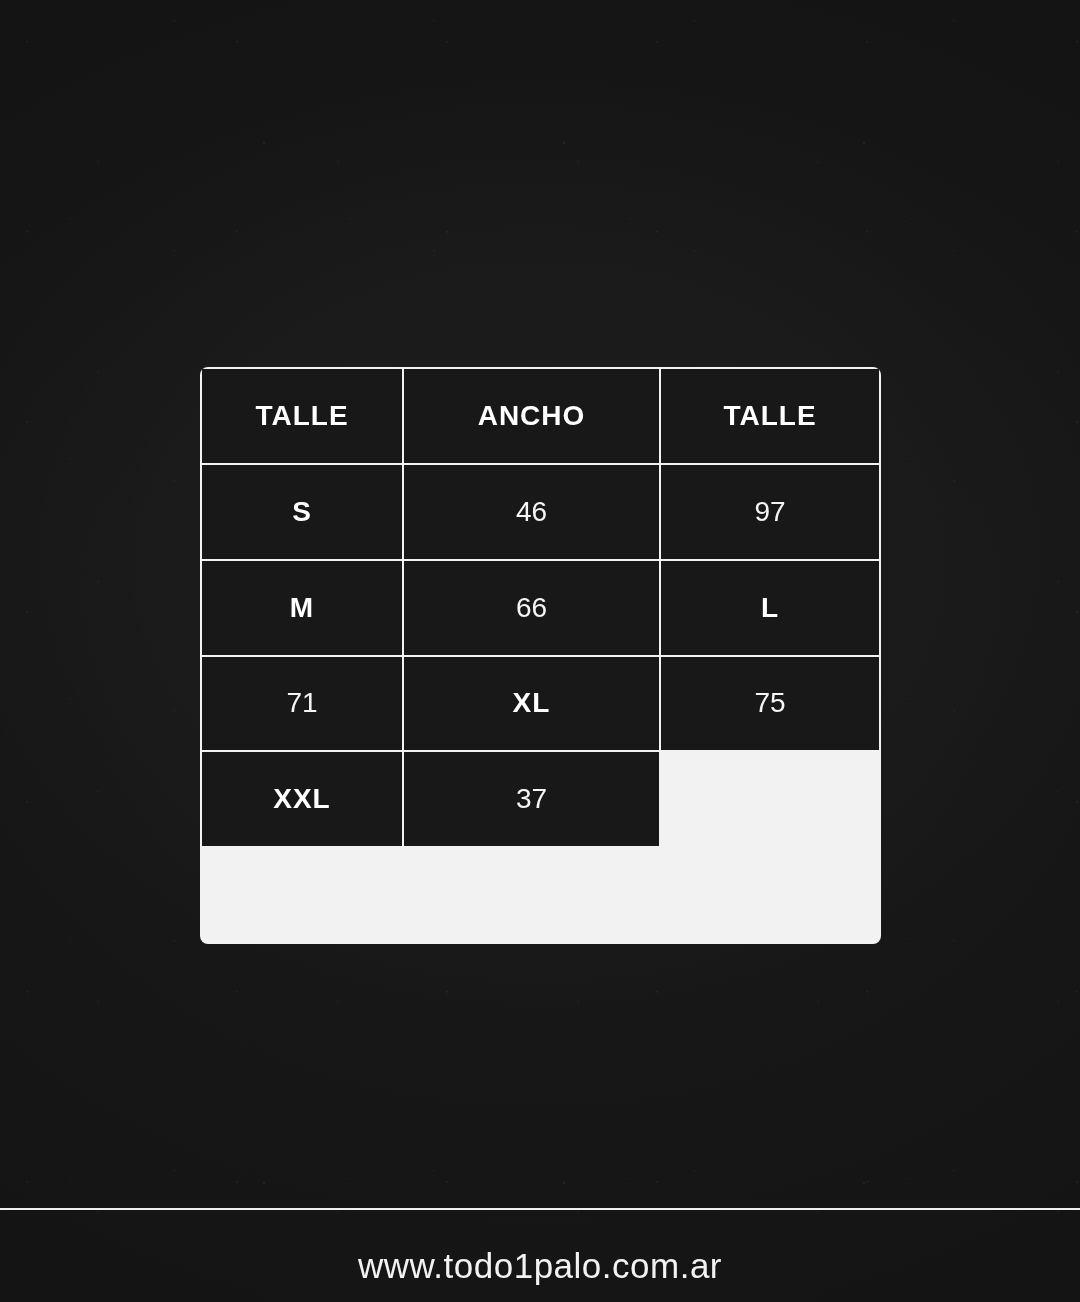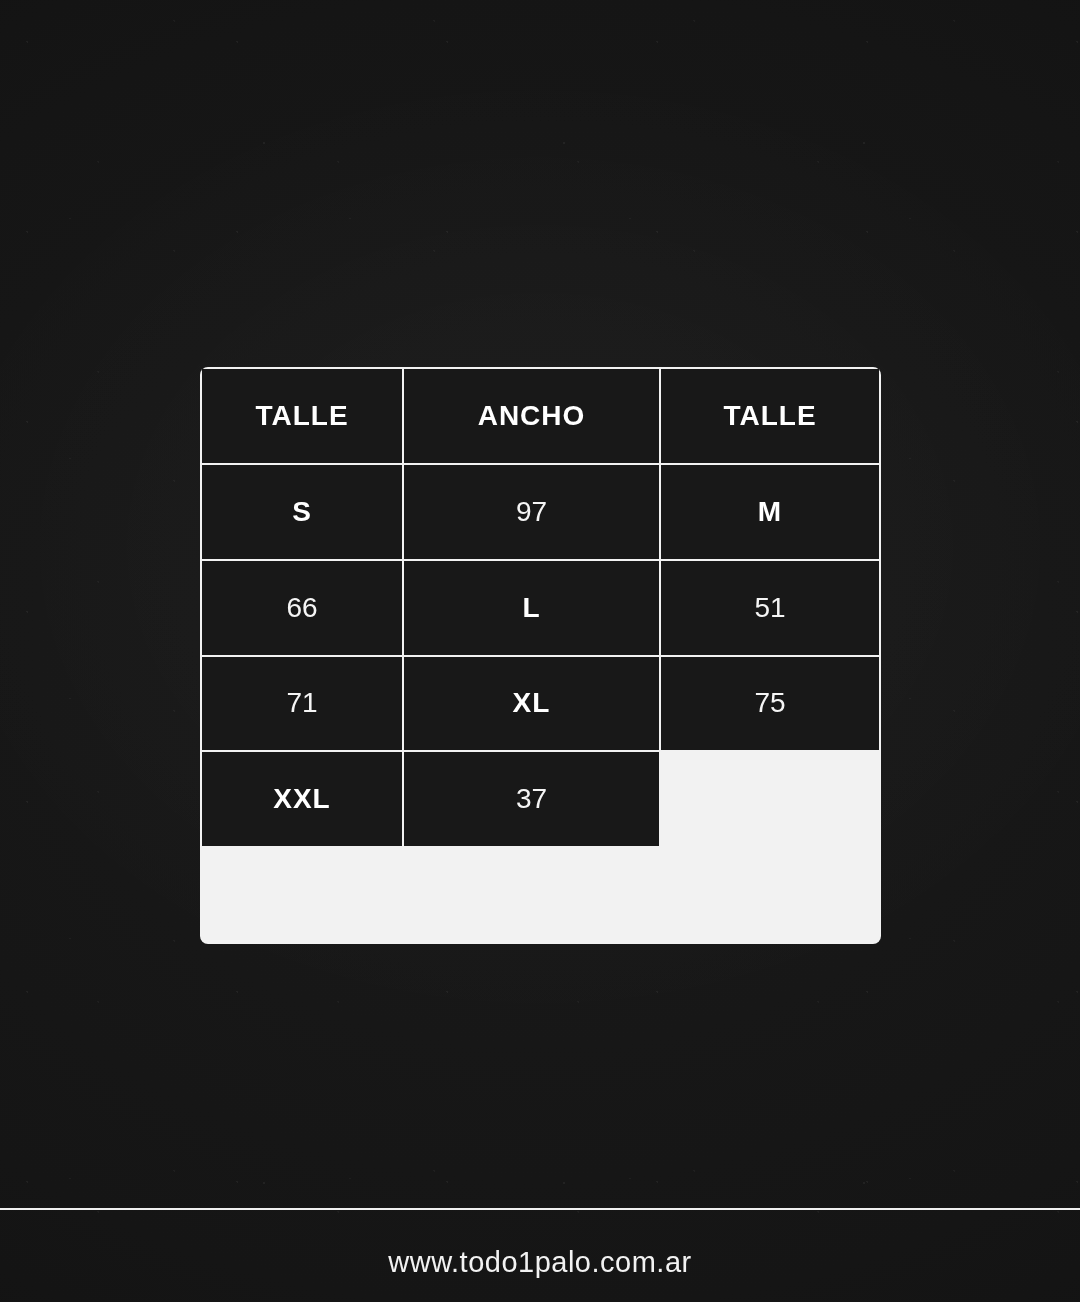--- a/index.html
+++ b/index.html
@@ -81,45 +81,45 @@
     height: 2px;
     background: #f0f0f0;
   }
 
   .footer-url {
     position: absolute;
     left: 0;
     top: 1246px;
     width: 1080px;
     text-align: center;
-    font-size: 29px;
+    font-size: 35px;
     font-weight: normal;
     color: #f2f2f2;
     letter-spacing: 0.5px;
   }
 </style>
 </head>
 <body>
 
 <div class="texture"></div>
 
 <div class="size-table">
 
   <div class="cell header">TALLE</div>
   <div class="cell header">ANCHO</div>
   <div class="cell header">TALLE</div>
 
   <div class="cell size-label">S</div>
+  <div class="cell value">46</div>
   <div class="cell value">97</div>
 
   <div class="cell size-label">M</div>
   <div class="cell value">66</div>
 
   <div class="cell size-label">L</div>
-  <div class="cell value">51</div>
   <div class="cell value">71</div>
 
   <div class="cell size-label">XL</div>
   <div class="cell value">75</div>
 
   <div class="cell size-label">XXL</div>
   <div class="cell value">37</div>
 </div>
 
 <div class="footer-divider"></div>

